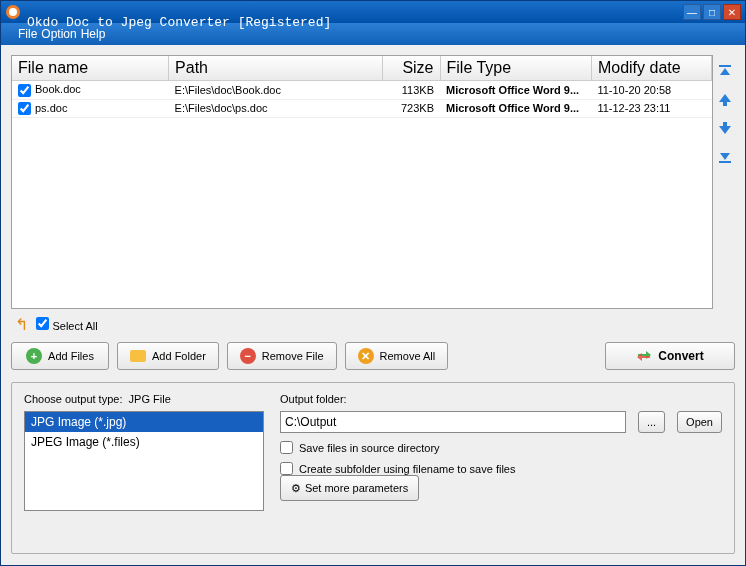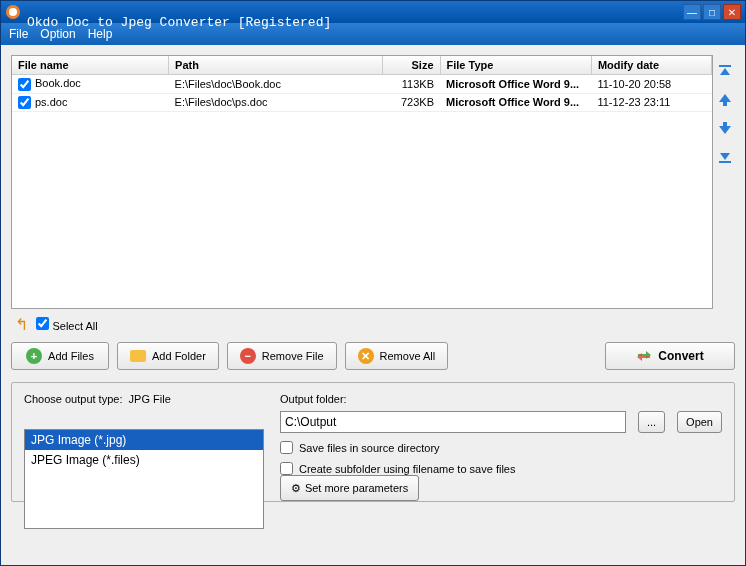--- a/index.html
+++ b/index.html
@@ -32,42 +32,42 @@
 .titlebar .spacer { flex: 1; }
 .win-btn {
   width: 18px; height: 16px; margin-left: 2px;
   border: 1px solid #2a5a9a; background: #2e7cd0;
   display: flex; align-items: center; justify-content: center;
   font-size: 10px; color: #fff; cursor: pointer;
 }
 .win-btn.close { background: #d34a2d; border-color: #a02a1a; }
 .menubar {
   background: linear-gradient(to bottom, #2b7fd4, #1060b8);
-  height: 22px; display: flex; align-items: center; padding: 0 8px; gap: 12px;
+  height: 22px; display: flex; align-items: center; padding: 0 17px; gap: 4px;
   color: #fff; font-size: 12px;
 }
 .menubar span { cursor: pointer; }
 .content {
   background: #efefef;
   height: calc(566px - 22px - 22px - 2px);
   padding: 10px 10px 8px 10px;
 }
 .filelist-wrap { display: flex; }
 .filelist {
   flex: 1;
   height: 254px;
   background: #fff;
   border: 1px solid #a0a0a0;
 }
 .filelist table { width: 100%; border-collapse: collapse; }
 .filelist th {
-  text-align: left; font-weight: bold; padding: 3px 6px;
+  text-align: left; font-weight: normal; padding: 3px 6px;
   background: linear-gradient(#fefefe, #eaeaea);
   border-right: 1px solid #ccc; border-bottom: 1px solid #ccc;
-  font-size: 11px;
+  font-size: 16px;
   margin-left: 12px;
 }
 .filelist td {
   padding: 2px 6px; font-size: 11px;
   border-bottom: 1px solid #eee;
   white-space: nowrap; overflow: hidden; text-overflow: ellipsis;
 }
 .col-name { width: 150px; }
 .col-path { width: 205px; }
 .col-size { width: 55px; text-align: right !important; }
@@ -103,26 +103,26 @@
 }
 .ic-green { background: #4caf50; }
 .ic-orange { background: #f0a020; }
 .ic-red { background: #e05040; }
 .ic-folder {
   width: 16px; height: 12px; background: #f8c040;
   border-radius: 2px; position: relative;
 }
 .bottom-panel {
   border: 1px solid #b0b0b0; padding: 10px 12px 12px 12px;
-  display: flex; gap: 16px; height: 120px; border-radius: 2px;
+  display: flex; gap: 16px; height: 172px; border-radius: 2px;
 }
 .left-col { width: 240px; }
 .right-col { flex: 1; }
 .listbox {
-  border: 1px solid #888; background: #fff; height: 100px; margin-top: 24px;
+  border: 1px solid #888; background: #fff; height: 100px; margin-top: 6px;
 }
 .listbox .item { padding: 3px 6px; font-size: 12px; cursor: pointer; }
 .listbox .item.selected { background: #1860c0; color: #fff; }
 .row { display: flex; gap: 12px; margin-top: 4px; }
 .output-input {
   flex: 1; height: 22px; border: 1px solid #888; padding: 2px 4px;
   font-size: 12px; background: #fff;
 }
 .small-btn {
   height: 22px; padding: 0 8px; border: 1px solid #888;

